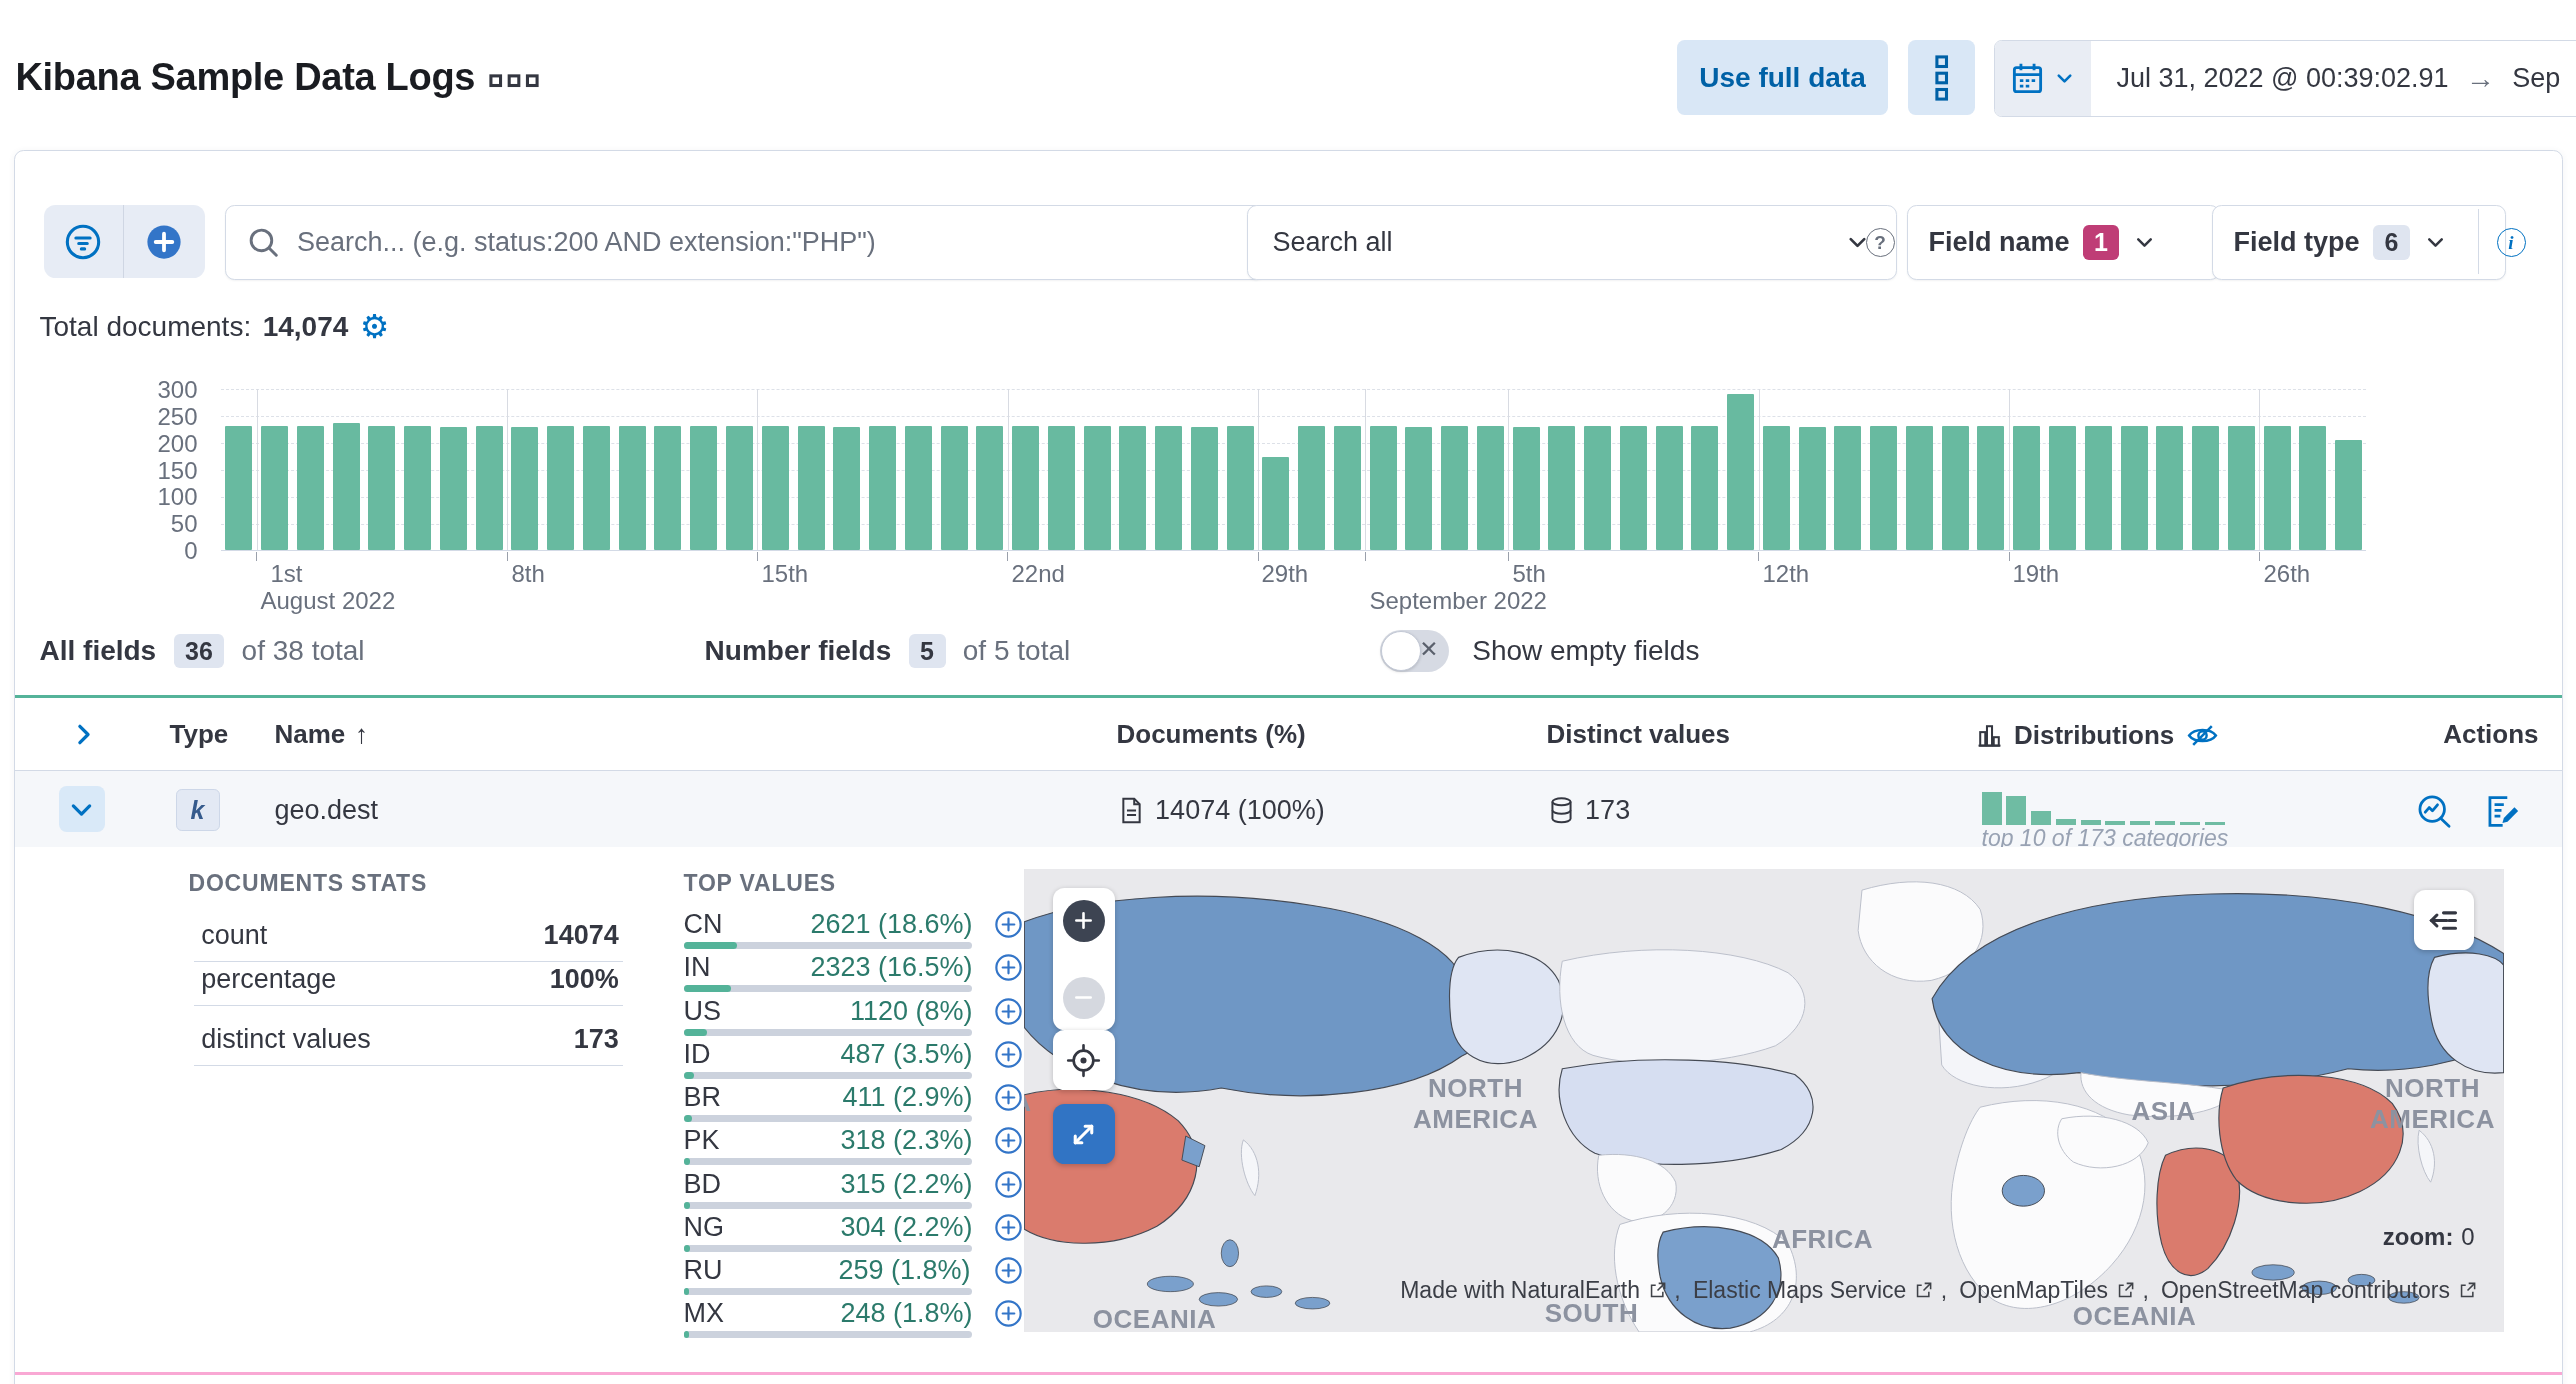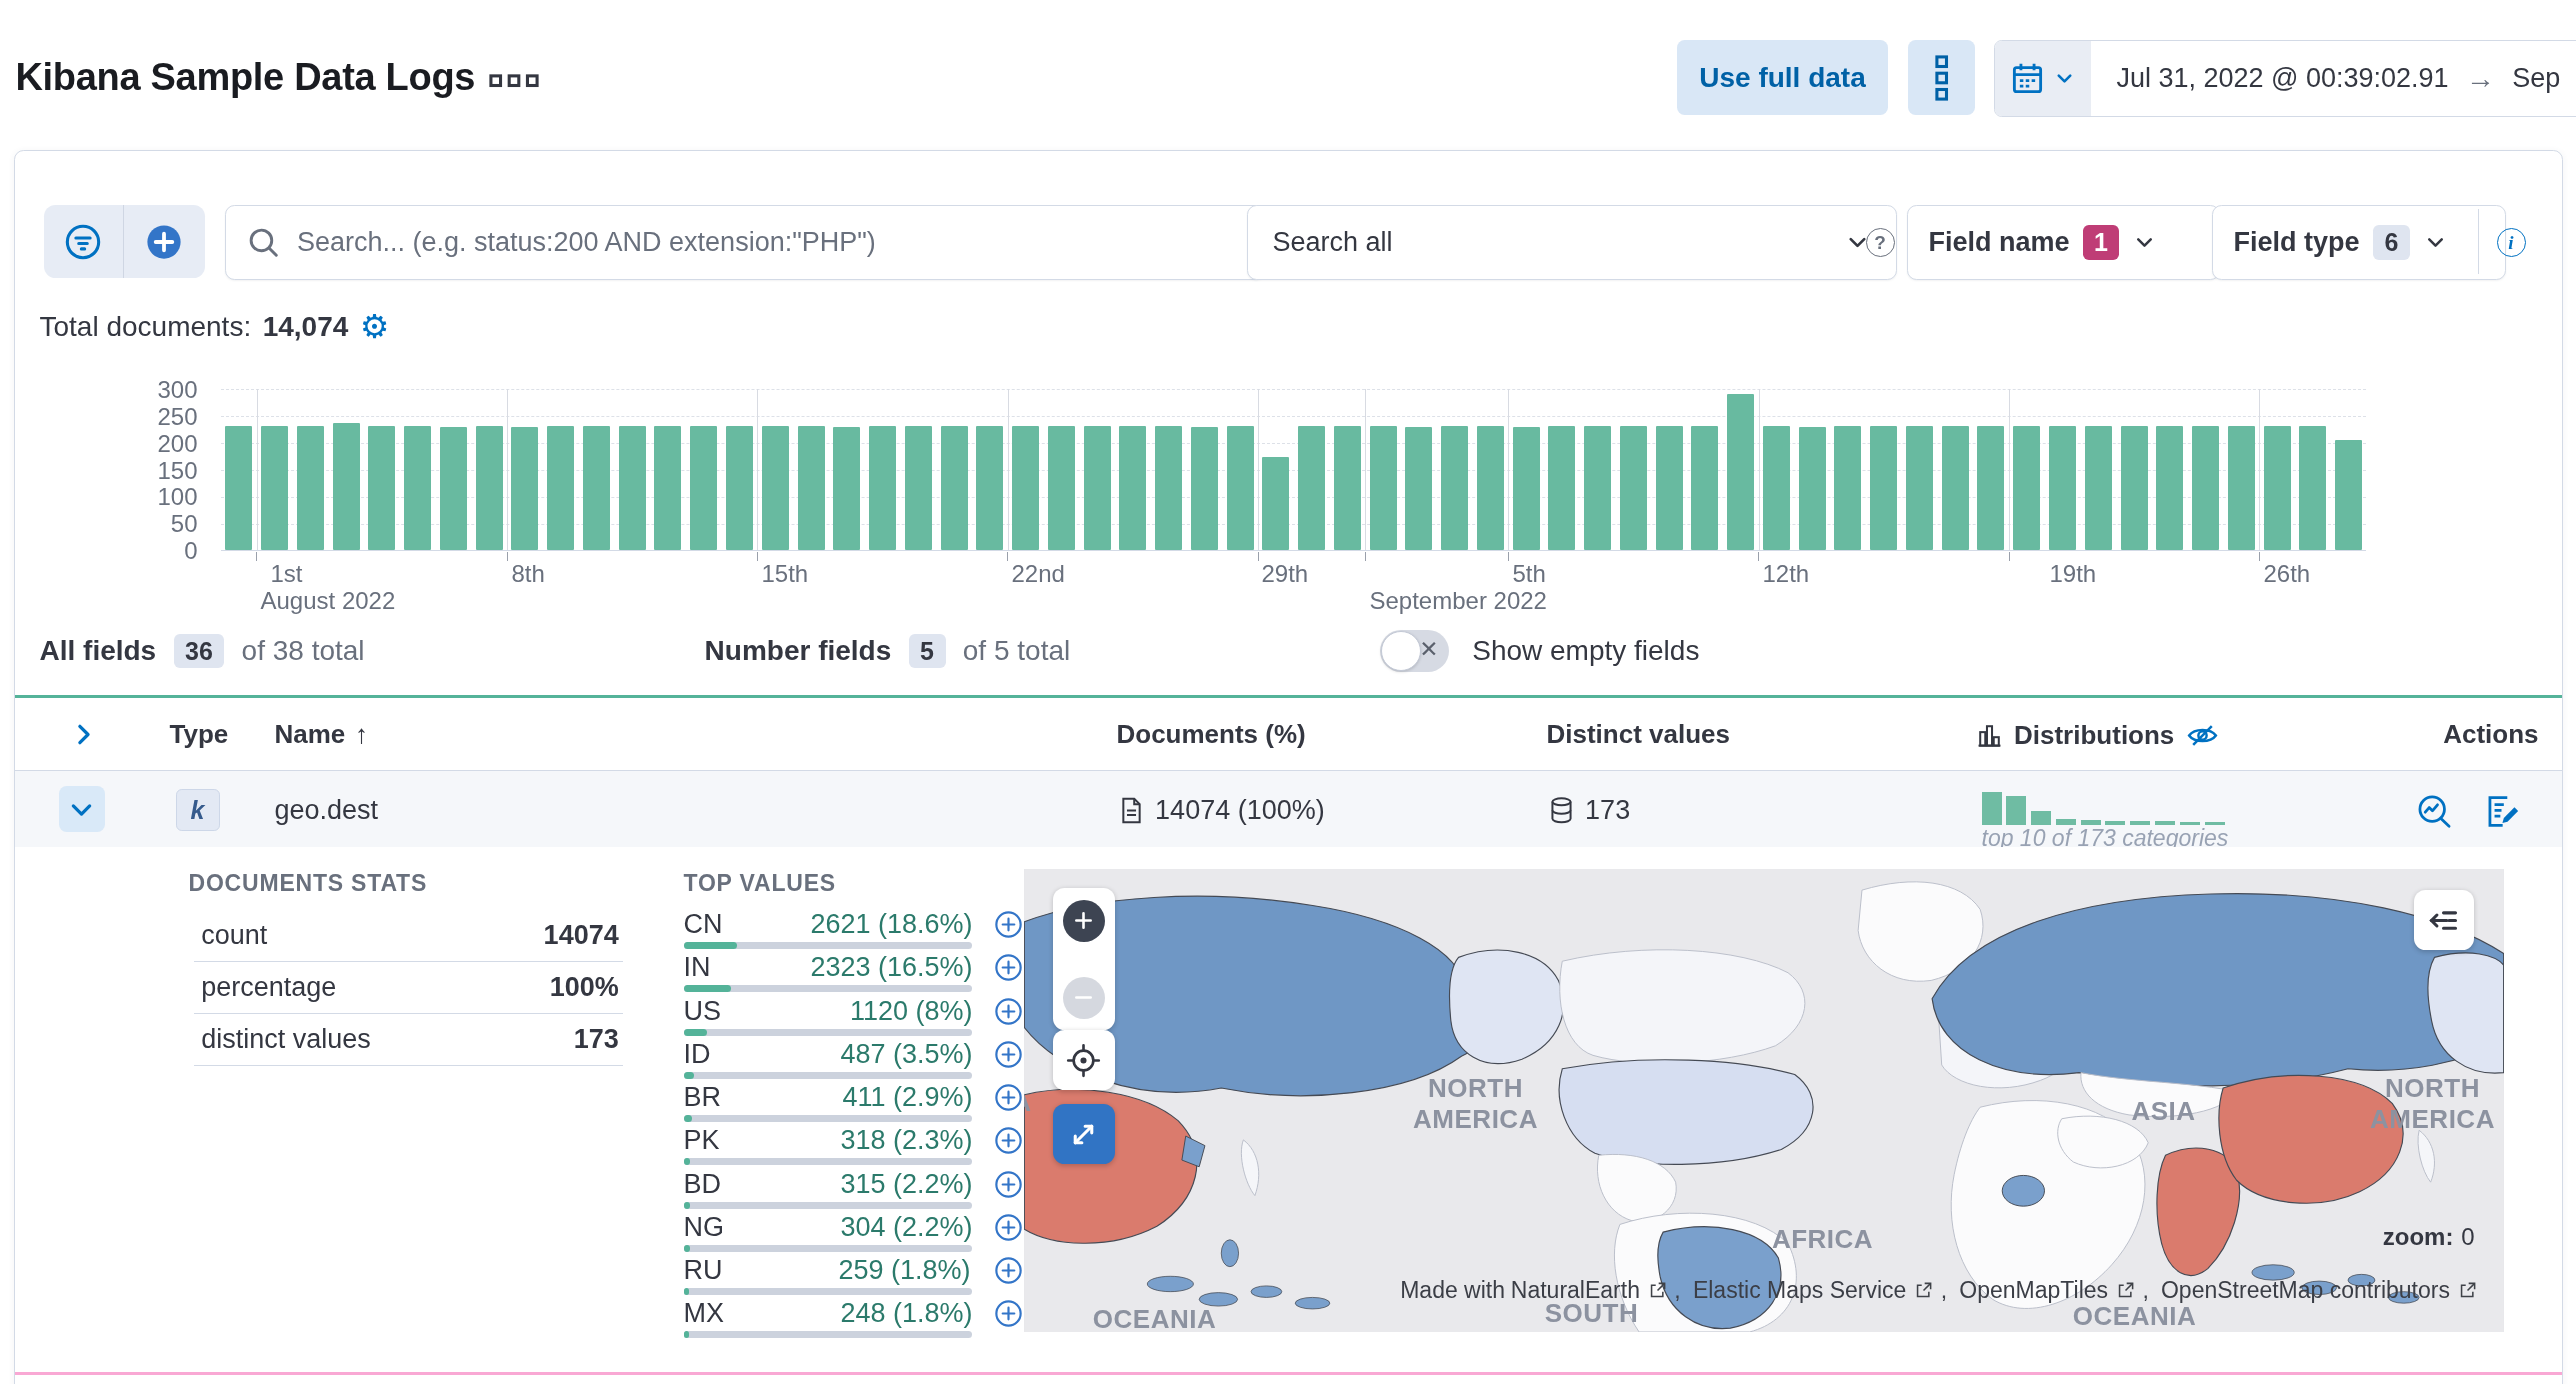--- a/index.html
+++ b/index.html
@@ -274,21 +274,21 @@
           <div class="xlab" style="left: 997px; top: 188px;">22nd</div>
           <div style="position: absolute; left: 1243px; top: 180px; width: 1px; height: 8.7px; background: rgb(154, 160, 171);"></div>
           <div class="xlab" style="left: 1247px; top: 188px;">29th</div>
           <div style="position: absolute; left: 1350px; top: 180px; width: 1px; height: 8.7px; background: rgb(154, 160, 171);"></div>
           <div class="xlab" style="left: 1355px; top: 215px;">September 2022</div>
           <div style="position: absolute; left: 1493px; top: 180px; width: 1px; height: 8.7px; background: rgb(154, 160, 171);"></div>
           <div class="xlab" style="left: 1498px; top: 188px;">5th</div>
           <div style="position: absolute; left: 1743px; top: 180px; width: 1px; height: 8.7px; background: rgb(154, 160, 171);"></div>
           <div class="xlab" style="left: 1748px; top: 188px;">12th</div>
           <div style="position: absolute; left: 1994px; top: 180px; width: 1px; height: 8.7px; background: rgb(154, 160, 171);"></div>
-          <div class="xlab" style="left: 1998px; top: 188px; margin-left: 37px;">19th</div>
+          <div class="xlab" style="left: 1998px; top: 188px;">19th</div>
           <div style="position: absolute; left: 2244px; top: 180px; width: 1px; height: 8.7px; background: rgb(154, 160, 171);"></div>
           <div class="xlab" style="left: 2249px; top: 188px;">26th</div>
         </div>
     </div>
 
     <div class="abs flex" style="left:25px;top:476px;height:48px;width:2499px;gap:0;">
       <span class="bold" style="font-size:28px;">All fields</span>
       <span class="badge" style="margin-left:17.3px;">36</span>
       <span class="subdued" style="margin-left:17.3px;font-size:28px;">of 38 total</span>
       <span class="bold" style="margin-left:340px;font-size:28px;">Number fields</span>
@@ -401,21 +401,21 @@
     </div>
 
     <div class="abs" style="left:0;top:696px;width:2547px;height:525px;border-bottom:3px solid #f9a8d4;background:#fff;">
 
       <span class="abs sectitle" style="left:174px;top:23px;">DOCUMENTS STATS</span>
       <div class="abs" id="stats-table" style="left:179px;top:62px;width:429px;">
           <div class="statrow" style="top: 0px;">
             <div style="padding-left: 7.7px;">count</div>
             <div class="bold" style="padding-right: 3.8px;">14074</div>
           </div>
-          <div class="statrow" style="top: 52px; gap: 16px;">
+          <div class="statrow" style="top: 44px; gap: 16px;">
             <div style="padding-left: 7.7px;">percentage</div>
             <div class="bold" style="padding-right: 3.8px;">100%</div>
           </div>
           <div class="statrow" style="top: 104px;">
             <div style="padding-left: 7.7px;">distinct values</div>
             <div class="bold" style="padding-right: 3.8px;">173</div>
           </div>
         </div>
 
       <span class="abs sectitle" style="left:669px;top:23px;">TOP VALUES</span>

